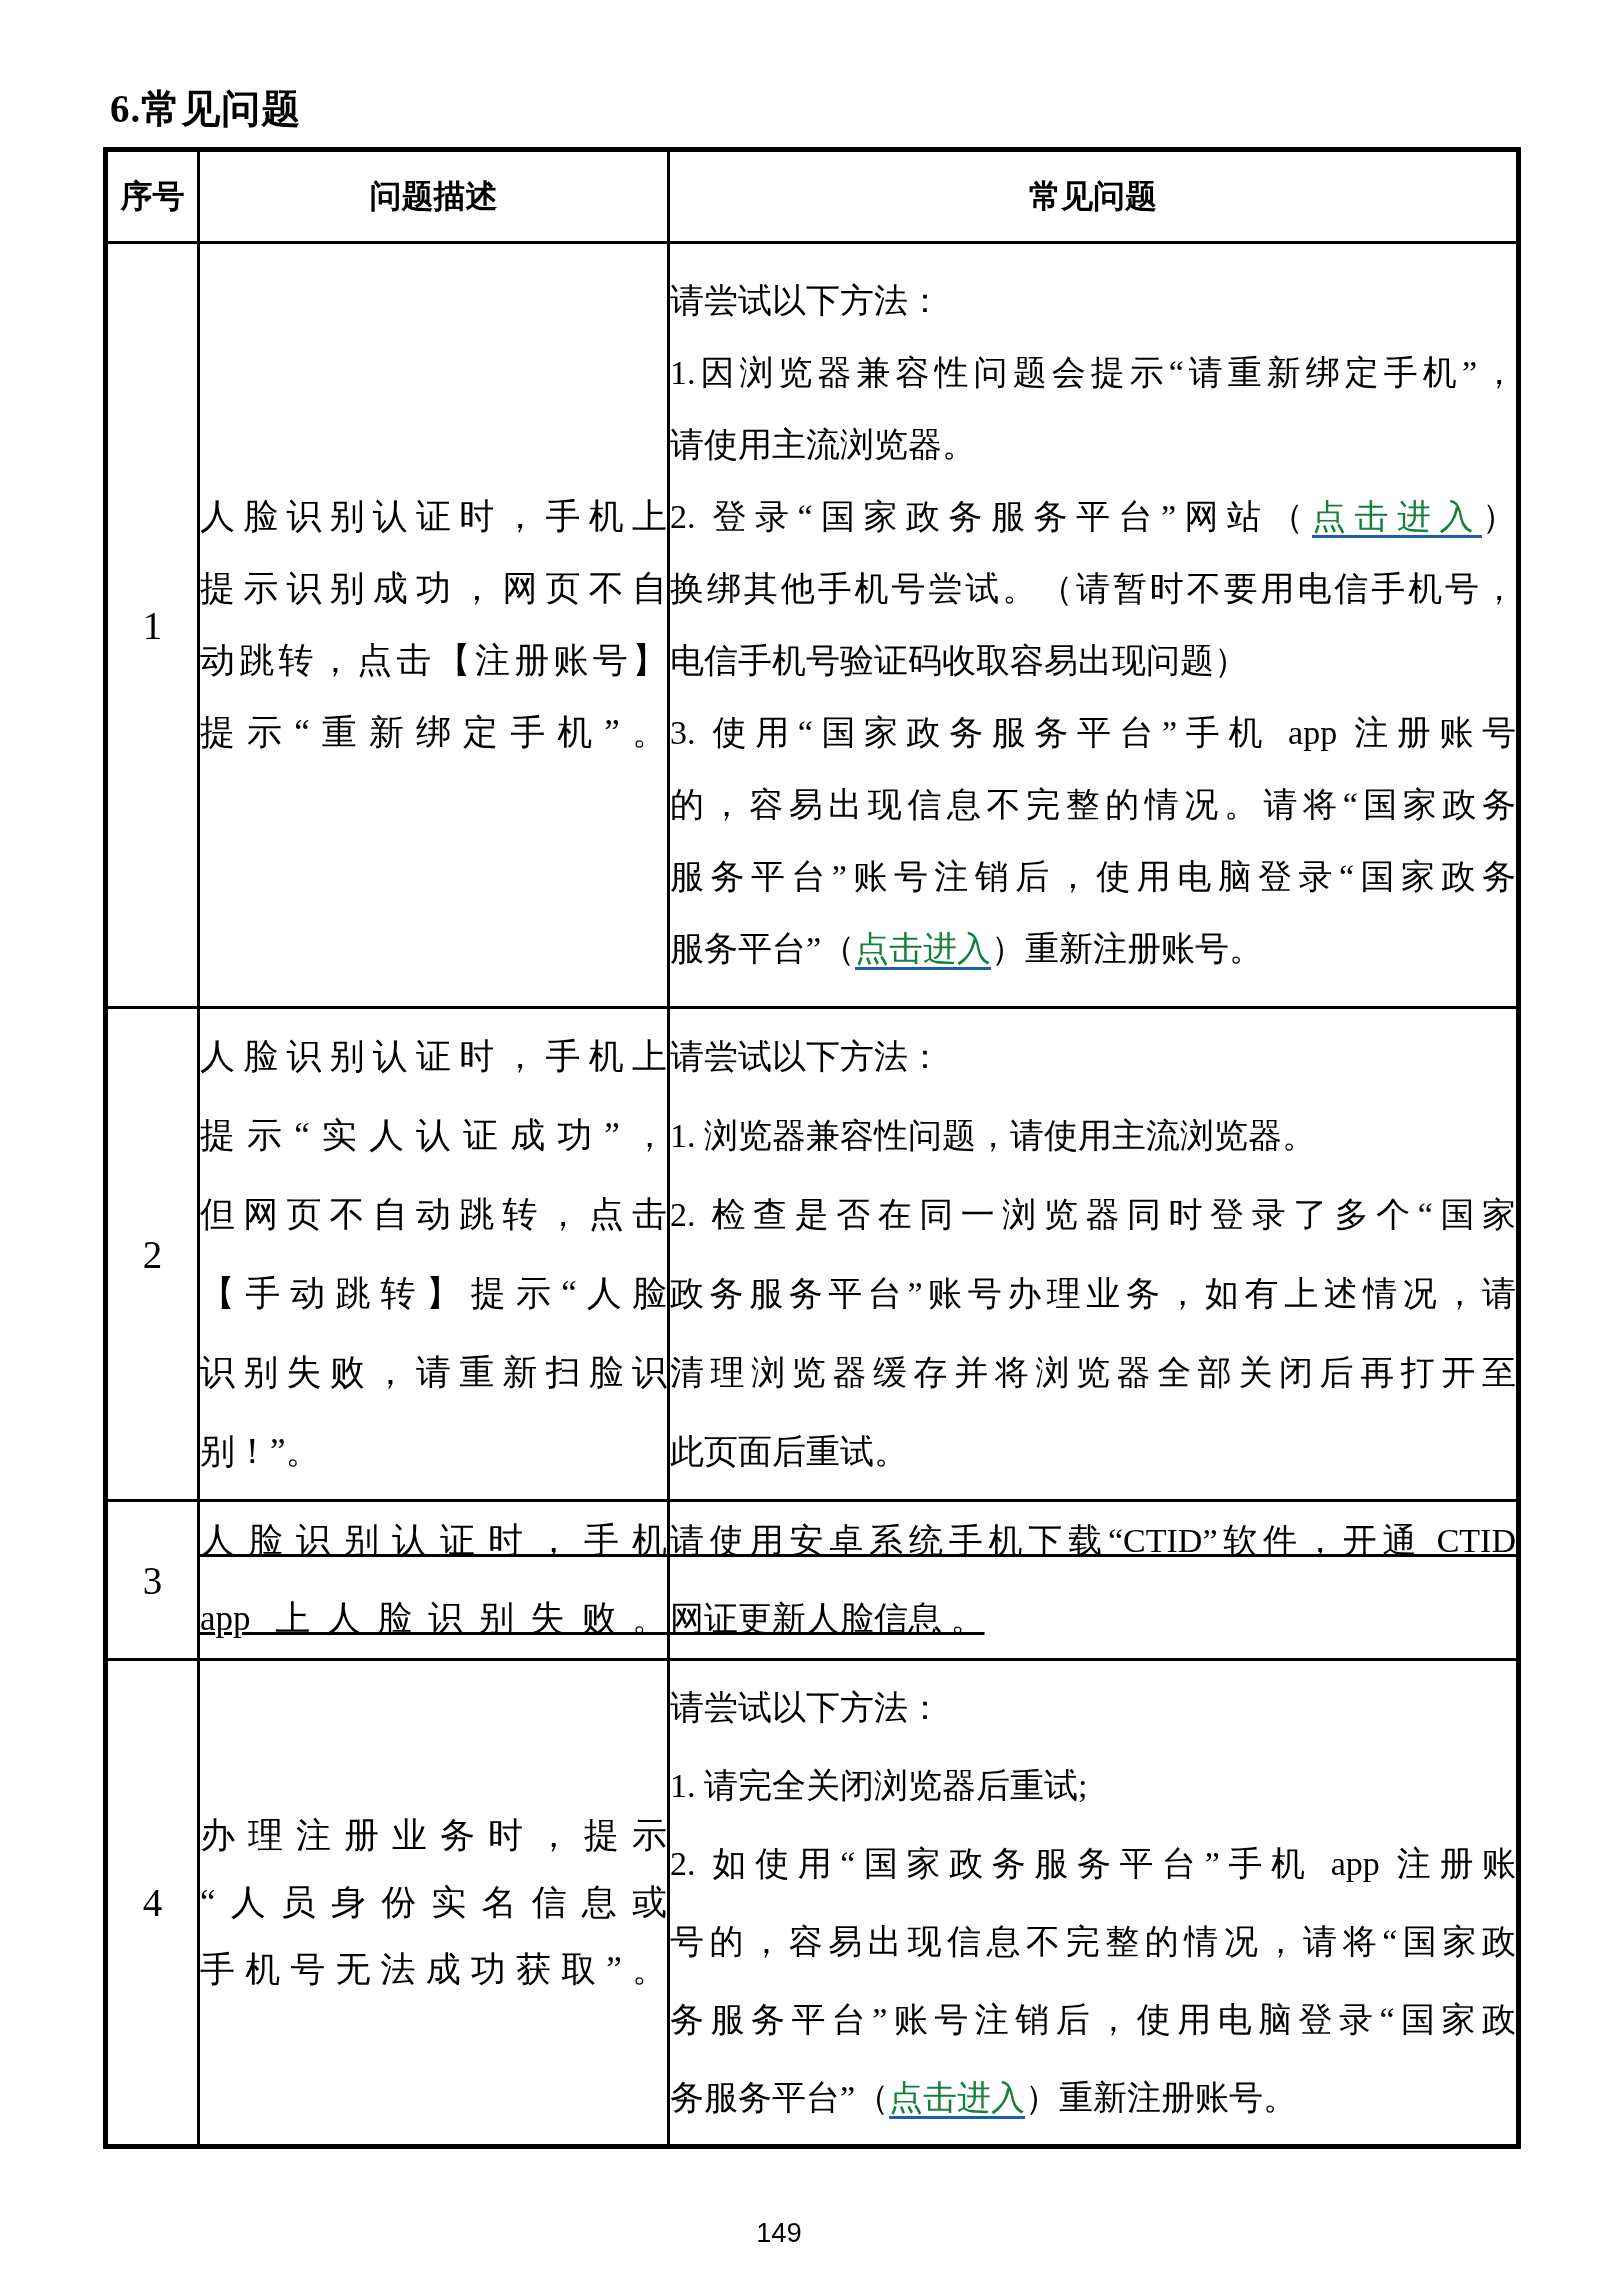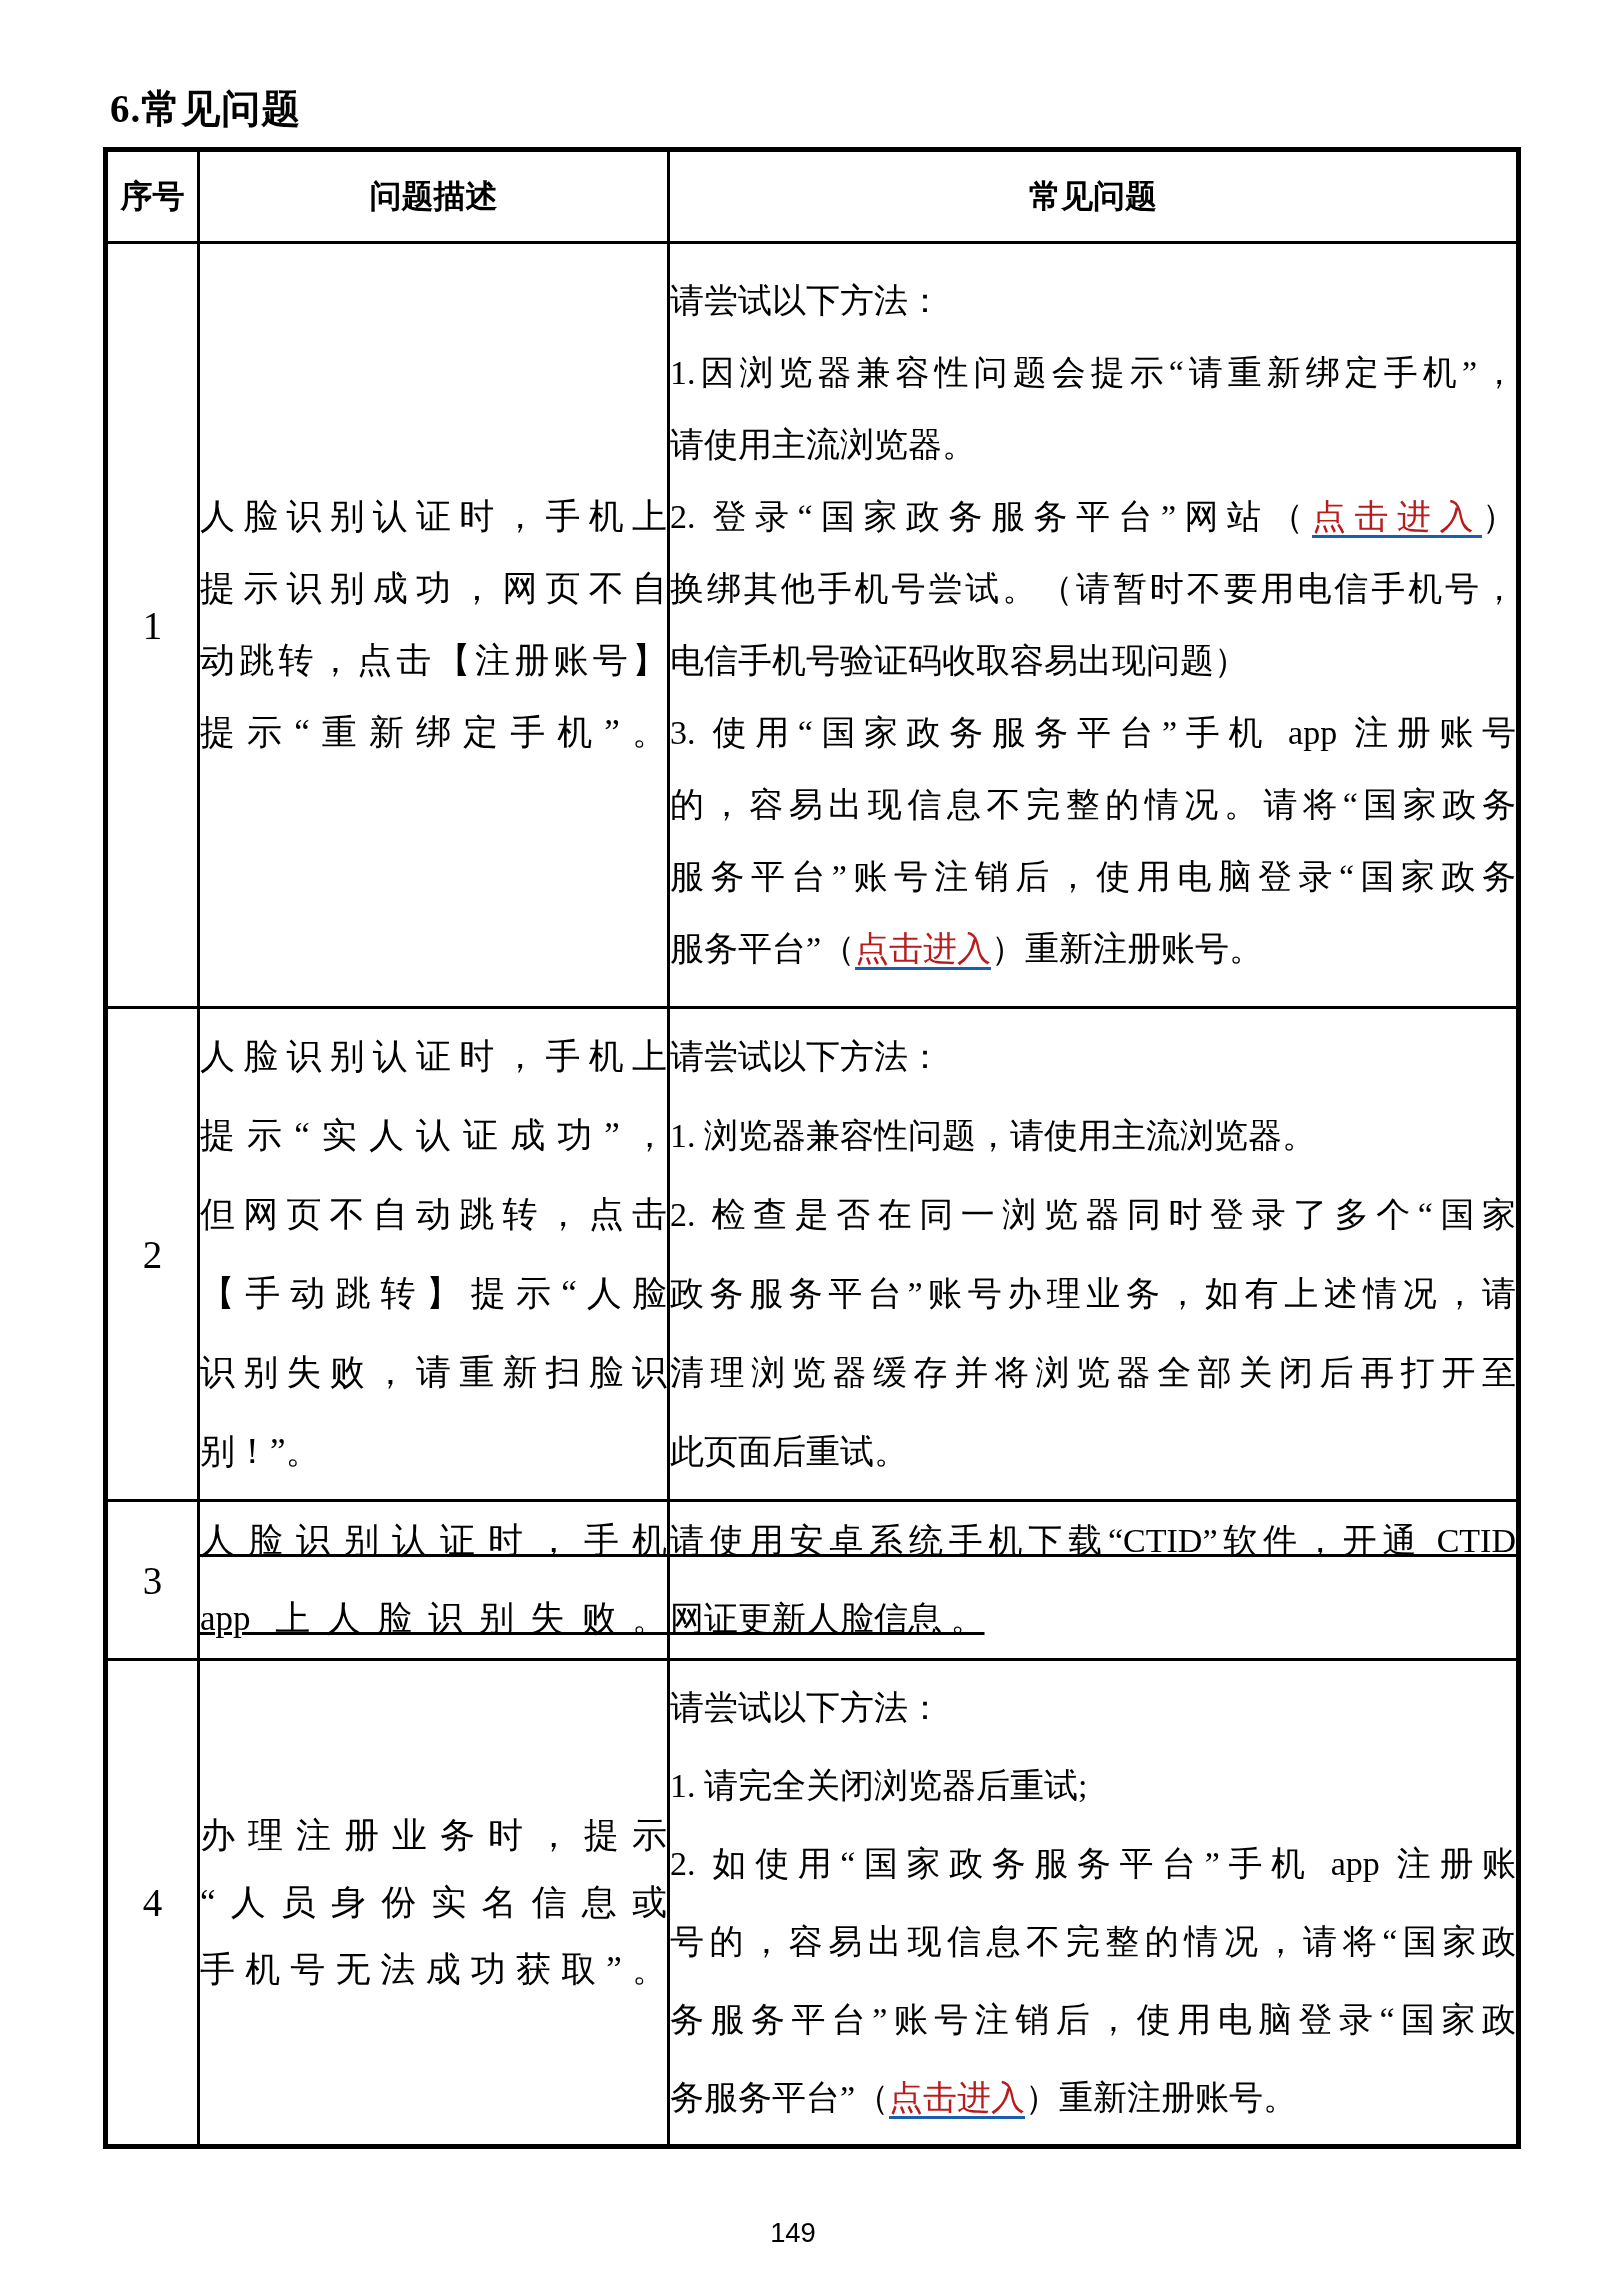--- a/index.html
+++ b/index.html
@@ -63,33 +63,32 @@
   tr.r0 .line{line-height:72px;}
   tr.r1 .line{line-height:79px;}
   tr.r2 .line{line-height:78px;text-decoration:underline;}
   tr.r3 .line{line-height:78px;}
   tr.r3 td.desc .line{line-height:67px;}
   .line.fill{
     text-align:justify;
     text-align-last:justify;
   }
   .link{
-    color:#b91c1c;
+    color:#15803d;
     border-bottom:3.9px solid #1B5EAE;
     cursor:pointer;
   }
   .pageno{
     position:absolute;
     top:2217px;
     left:0;
     width:100%;
     text-align:center;
     font-family:"Liberation Sans","DejaVu Sans",sans-serif;
     font-size:27.4px;
-    padding-left:14px;
   }
 </style>
 </head>
 <body>
 
 <div class="page">
 
   <div class="title">6.常见问题</div>
 
   <table class="faq">

